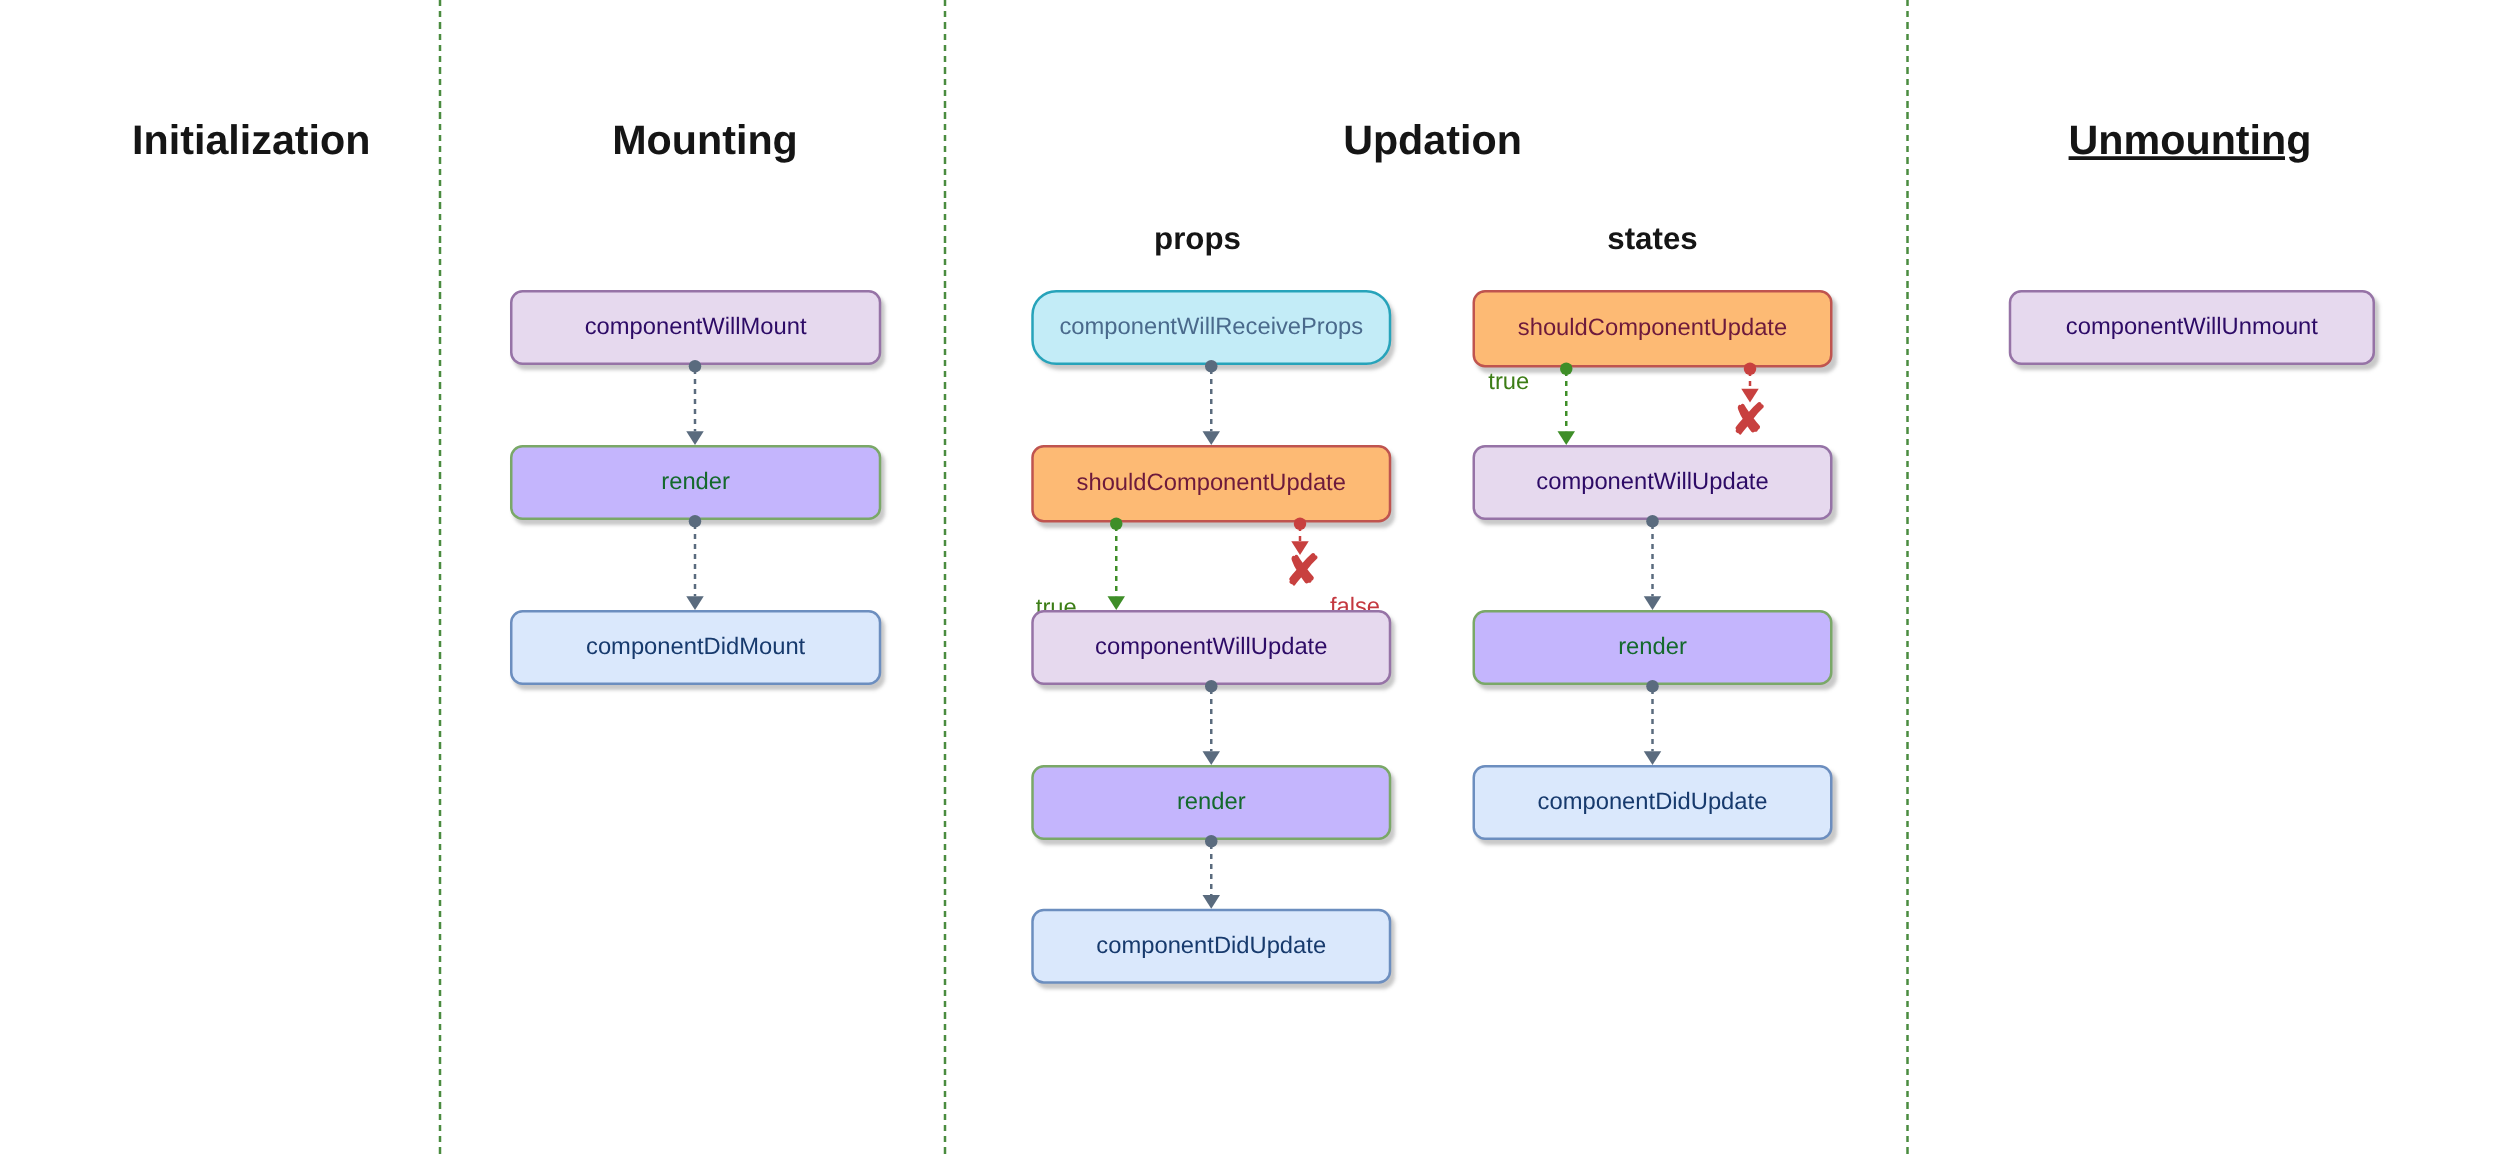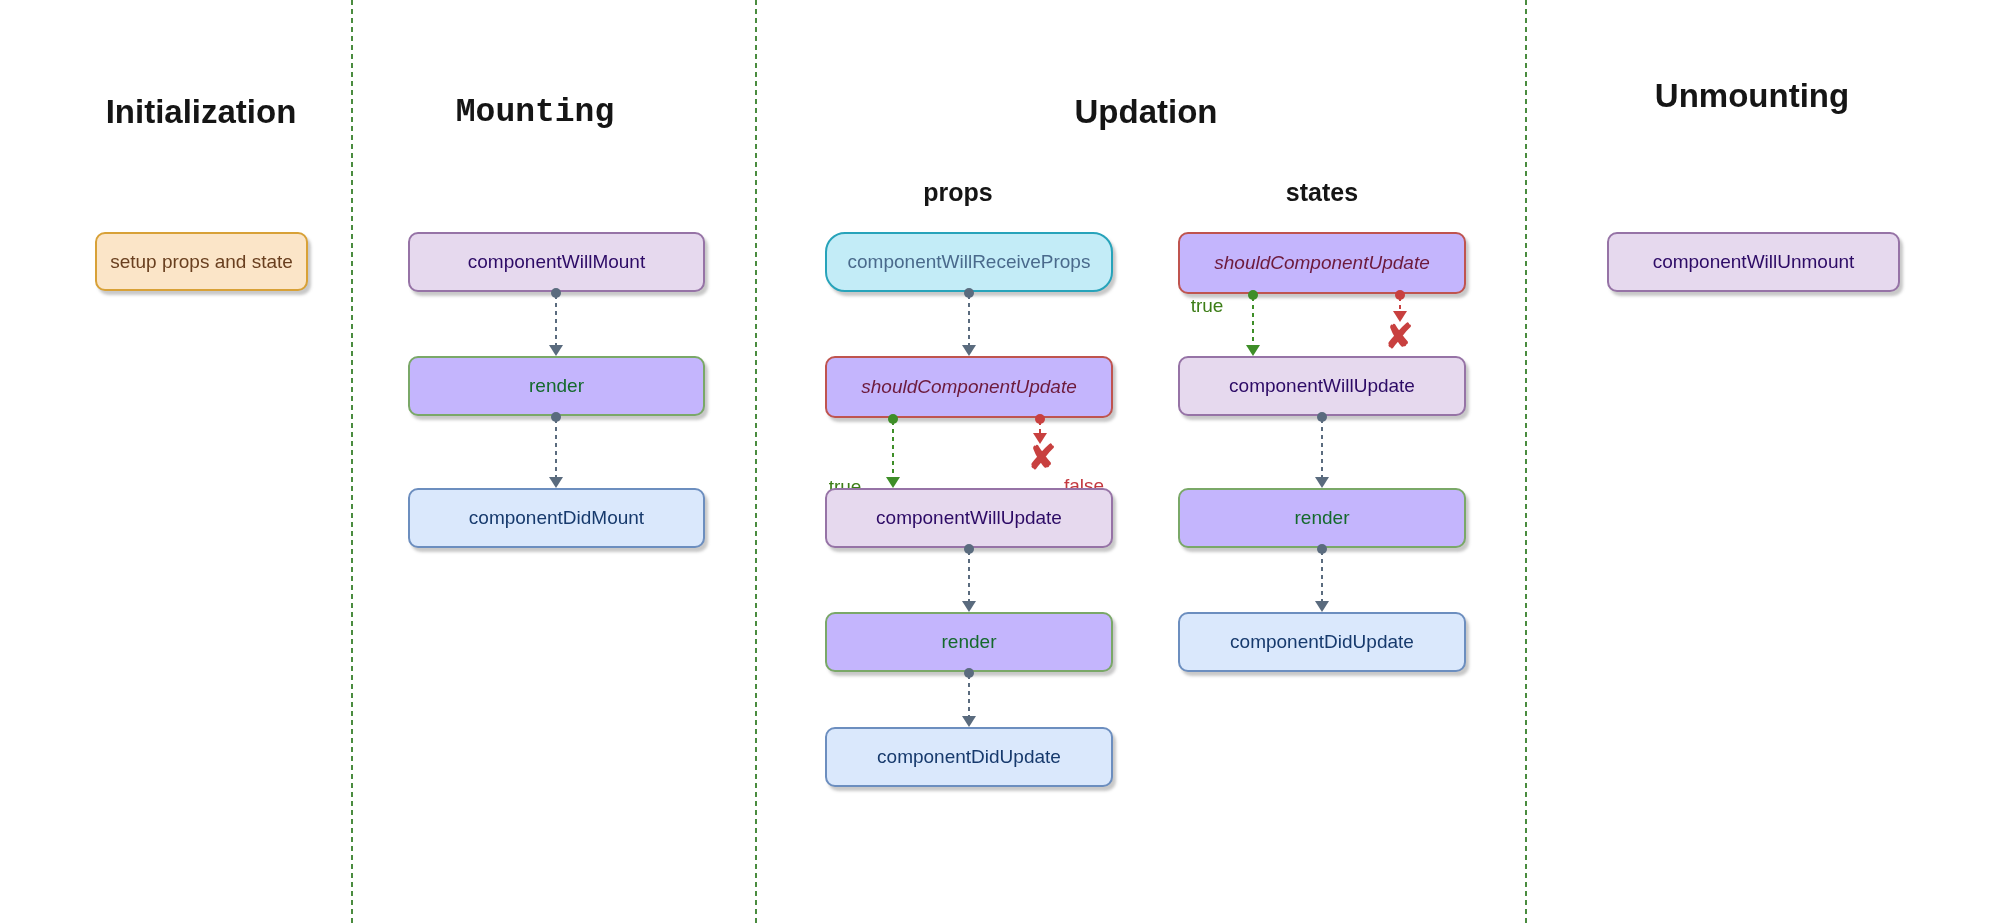--- a/index.html
+++ b/index.html
@@ -50,21 +50,21 @@
     font-size: 19px;
     white-space: nowrap;
     box-shadow: 3px 4px 3px rgba(110,110,110,0.38);
     box-sizing: border-box;
   }
   .orange { background: #fbe5c8; border-color: #d8a137; color: #693f1f; }
   .purple { background: #e6d9ee; border-color: #9673a6; color: #2d0b66; }
   .green  { background: #c4b5fd; border-color: #7aa868; color: #14692c; }
   .blue   { background: #dae8fc; border-color: #6c8ebf; color: #173a6d; }
   .cyan   { background: #c3ecf7; border-color: #27a3ba; color: #4a6a8c; border-radius: 20px; }
-  .red    { background: #c4b5fd; border-color: #bf544f; color: #6d1a3c; font-style: italic; }
+  .red    { background: #fdba74; border-color: #bf544f; color: #6d1a3c; }
 
   .arrow { position: absolute; width: 0; color: #5a6b7e; }
   .arrow.agreen { color: #3e8e28; }
   .arrow.ared   { color: #c8403f; }
   .arrow .dot {
     position: absolute; top: -4px; left: -5px;
     width: 10px; height: 10px; border-radius: 50%;
     background: currentColor;
   }
   .arrow .line {
@@ -100,30 +100,27 @@
 </head>
 <body>
 
 <div id="canvas">
 
   <div class="divider" style="left:351px;"></div>
   <div class="divider" style="left:755px;"></div>
   <div class="divider" style="left:1525px;"></div>
 
   <div class="section-title" style="left:201px; top:112px;">Initialization</div>
-  <div class="section-title" style="left:535px; top:112px;font-family:Liberation Mono, monospace;">Mounting</div>
+  <div class="section-title" style="left:564px; top:112px;">Mounting</div>
   <div class="section-title" style="left:1146px; top:112px;">Updation</div>
-  <div class="section-title" style="left:1752px; top:96px;">Unmounting</div>
+  <div class="section-title" style="left:1752px; top:112px;text-decoration:underline;">Unmounting</div>
 
   <div class="sub-title" style="left:958px; top:192px;">props</div>
   <div class="sub-title" style="left:1322px; top:192px;">states</div>
 
-  <div class="node orange" style="left:95px; top:232px; width:213px; height:59px;">
-    <span>setup props and state</span>
-  </div>
 
   <div class="node purple" style="left:408px; top:232px; width:297px; height:60px;">
     <span>componentWillMount</span>
   </div>
   <div class="arrow" style="left:556px; top:292px; height:64px;">
     <div class="dot"></div>
     <div class="line"></div>
     <div class="head"></div>
   </div>
   <div class="node green" style="left:408px; top:356px; width:297px; height:60px;">

